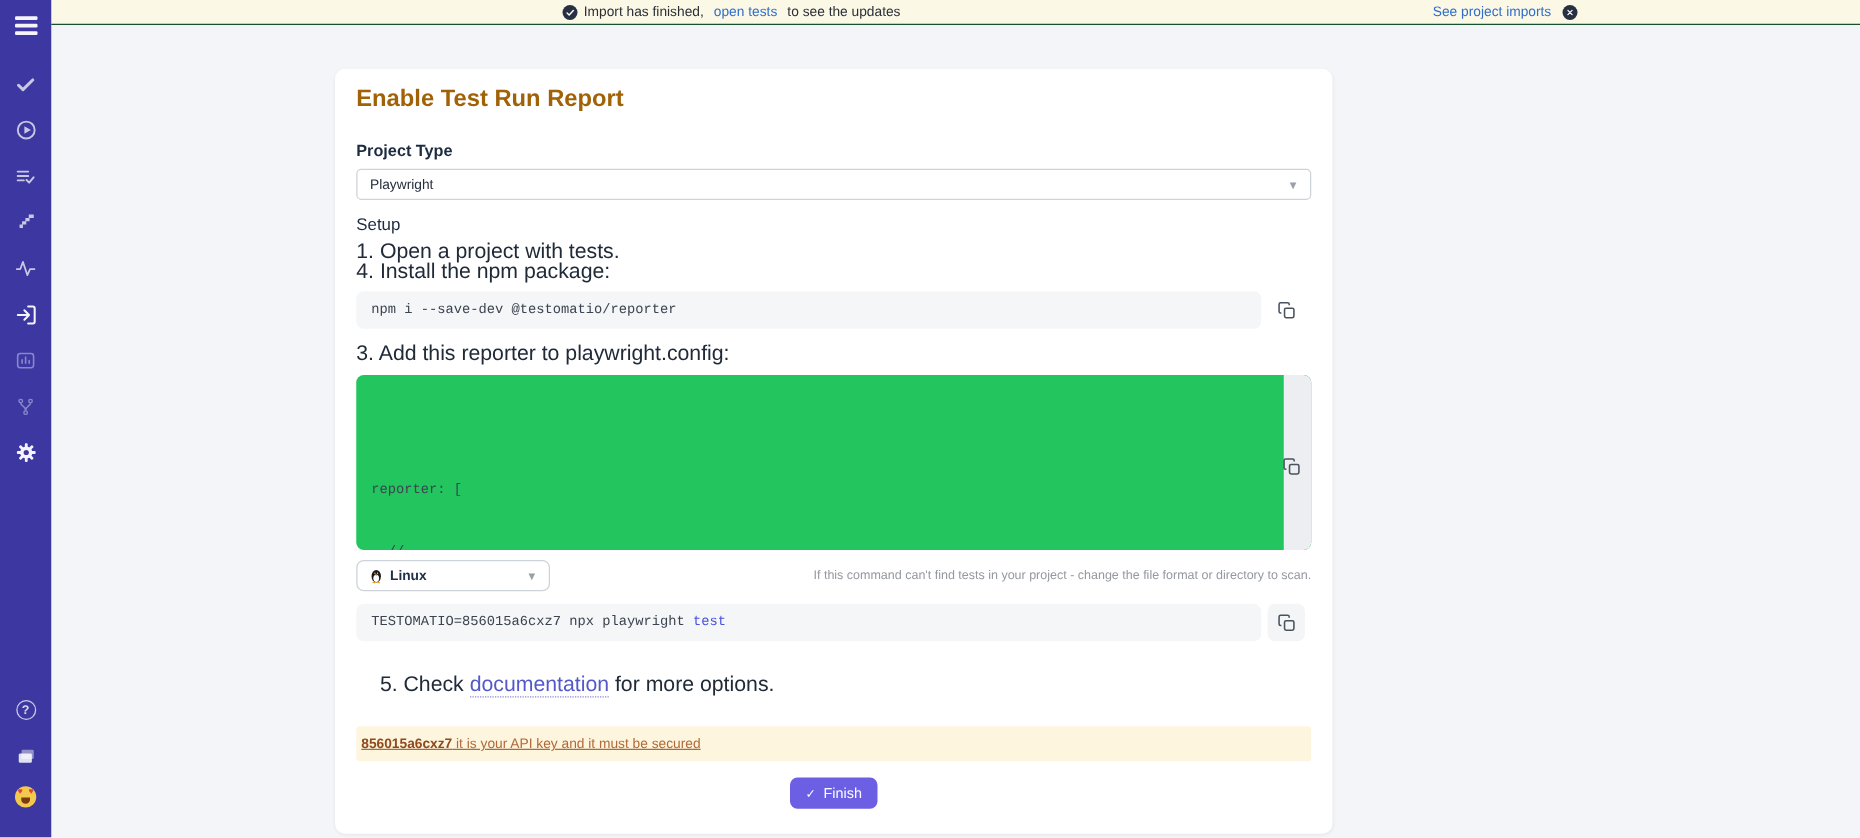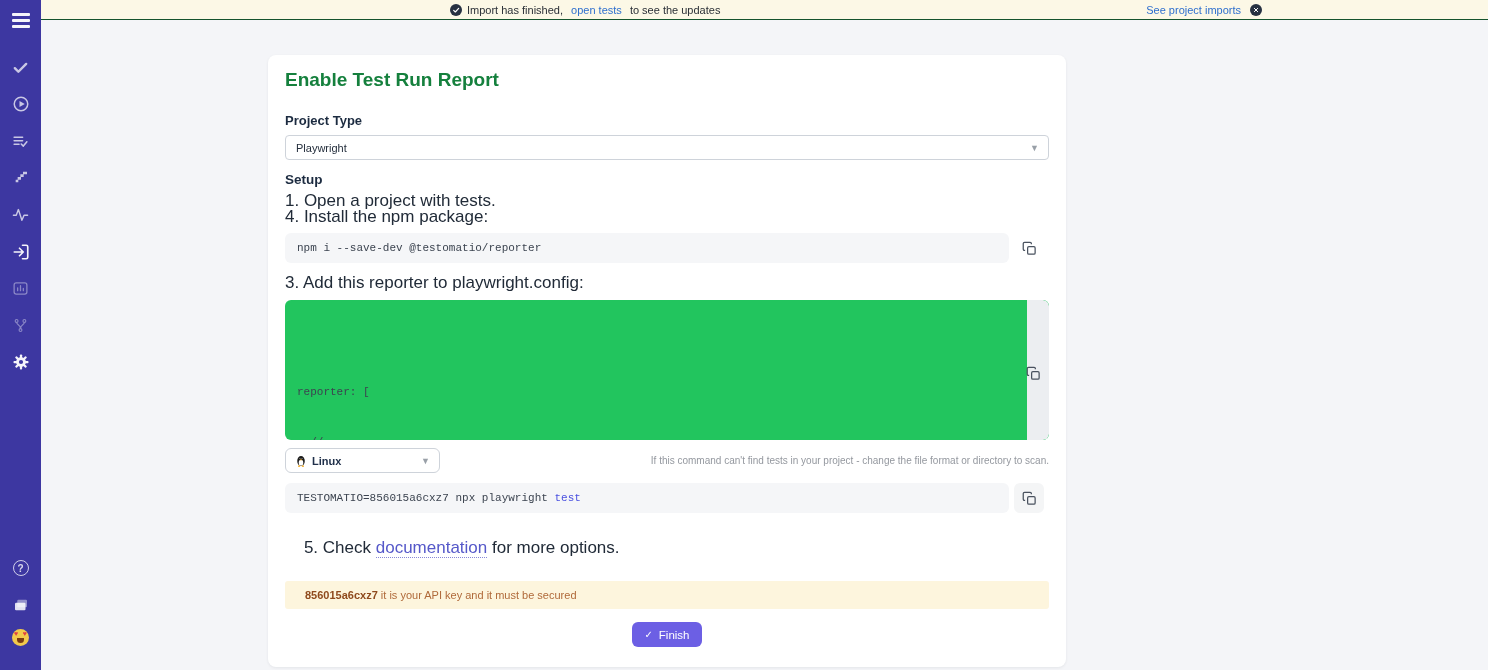--- a/index.html
+++ b/index.html
@@ -56,31 +56,31 @@
     width: 12px; height: 12px; border-radius: 50%; background: #273142;
     display: flex; align-items: center; justify-content: center; flex: none; cursor: pointer;
   }
   
   .card {
     position: absolute; left: 268px; top: 55px; width: 798px; height: 612px;
     background: #ffffff; border-radius: 8px;
     box-shadow: 0 1px 3px rgba(20,25,40,0.07);
     padding: 12px 17px 0;
   }
-  h1 { font-size: 19px; font-weight: 700; color: #15803d; margin: 2px 0 22px; }
+  h1 { font-size: 19px; font-weight: 700; color: #a16207; margin: 2px 0 22px; }
   .field-label { font-size: 13px; font-weight: 700; color: #1c2b40; margin-bottom: 7px; }
   .select {
     height: 25px; border: 1px solid #ced3da; border-radius: 4px; background: #fff;
     display: flex; align-items: center; font-size: 11px; color: #242e3c;
     padding: 0 10px; position: relative; cursor: pointer;
   }
   .select .caret { position: absolute; right: 9px; top: 50%; transform: translateY(-50%); color: #99a0a8; font-size: 9px; }
   .select.full { width: 100%; }
   .select.os { width: 155px; border-radius: 6px; gap: 6px; font-weight: 600; color: #20304a; }
-  h2 { font-size: 13.5px; font-weight: 700; color: #1c2b40; margin: 12px 0 6px; }
+  h2 { font-size: 13.5px; font-weight: 400; color: #1c2b40; margin: 12px 0 6px; }
   .step { font-size: 17px; line-height: 16px; color: #212b38; white-space: pre; }
   .mt  { margin-top: 12px; }
   .code-row { display: flex; align-items: center; margin-top: 8px; }
   .code-row.run { margin-top: 10px; text-align: center; }
   pre.code {
     flex: 1; height: 30px; background: #f5f6f8; border-radius: 6px;
     font-family: "Liberation Mono", monospace; font-size: 11px; color: #3c4450;
     display: flex; align-items: center; padding: 0 12px; overflow: hidden; white-space: pre;
   }
   .copy-col { width: 40px; display: flex; justify-content: center; }
@@ -100,22 +100,22 @@
     background: #ecEEf1; background: #eceef1; border-radius: 0 6px 6px 0;
   }
   .code-big .copy-abs { position: absolute; right: 3px; top: 60px; width: 26px; height: 26px; z-index: 2; }
   .kw  { color: #4a51e0; }
   .os-row { margin-top: 8px; display: flex; align-items: center; justify-content: space-between; }
   .hint { font-size: 10px; color: #94989f; }
   .step5 { margin-top: 11px; }
   .doc-link { color: #5558c9; text-decoration: none; border-bottom: 1px dotted #8888d8; cursor: pointer; }
   .note {
     margin-top: 9px; height: 28px; background: #fdf5dd; border-radius: 3px;
-    display: flex; align-items: center; padding-left: 20px;
-    font-size: 11px; color: #b06a3a; white-space: pre;
+    display: flex; align-items: center; padding-left: 4px;
+    font-size: 11px; color: #b06a3a; white-space: pre; text-decoration: underline;
   }
   .note b { color: #8f4a1d; font-weight: 700; }
   .finish-wrap { margin-top: 13px; display: flex; justify-content: center; }
   .finish-btn {
     height: 25px; padding: 0 12px; background: #6c5fe4; color: #fff; border: none;
     border-radius: 6px; font-size: 11.5px; font-family: "Liberation Sans", sans-serif;
     display: flex; align-items: center; gap: 6px; cursor: pointer;
   }
   .finish-btn .fcheck { font-size: 10px; }
 </style>

